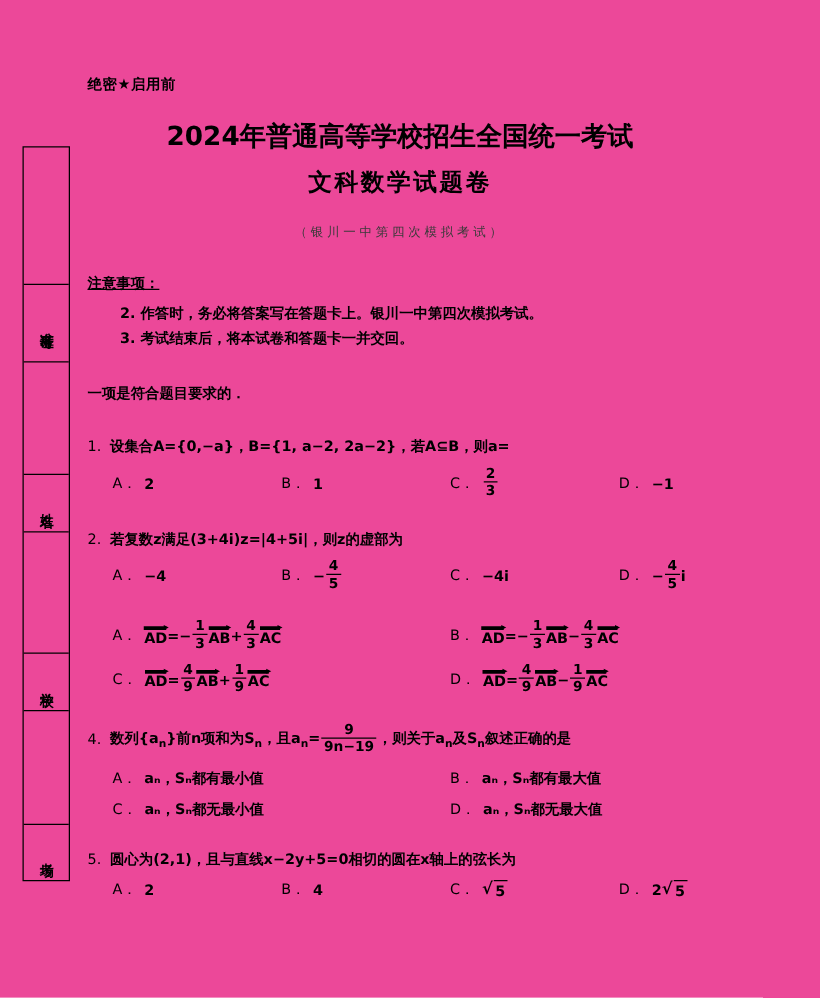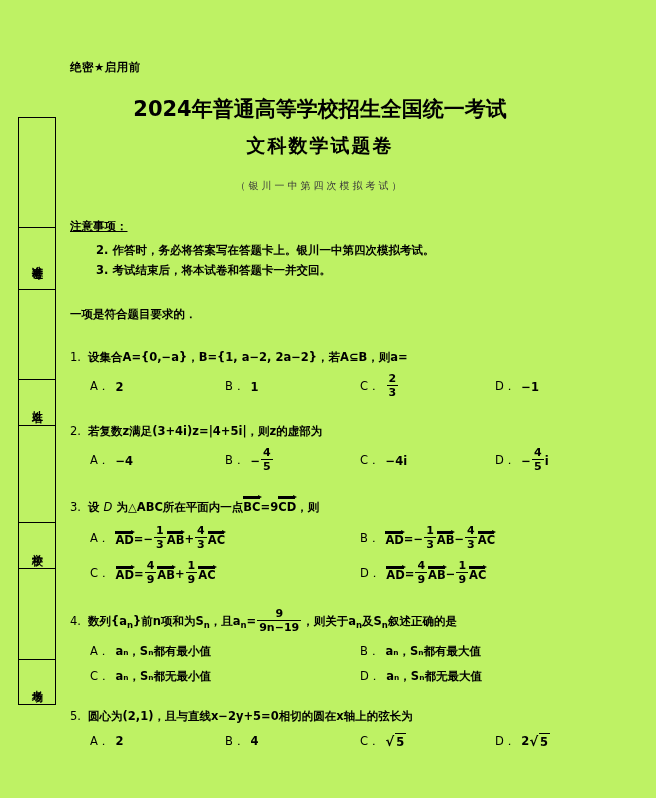--- a/index.html
+++ b/index.html
@@ -14,21 +14,21 @@
     color: #000000;
     overflow: hidden;
     position: relative;
   }
 
   
   .page {
     position: relative;
     width: 656px;
     height: 798px;
-    background: #bef264;
+    background: #ec4899;
   }
 
   
   .seal-column {
     position: absolute;
     left: 18px;
     top: 117px;
     width: 38px;
     height: 588px;
     border: 1px solid #000;
@@ -309,23 +309,20 @@
           <span class="frac">
             <span class="num">4</span>
             <span class="den">5</span>
           </span>
           <span>i</span>
         </div>
       </div>
     </div>
 
     <div class="question">
-      <div class="q-stem">
-        <span class="q-num">3.</span><span>设</span> <span class="ital">D</span> <span>为△ABC所在平面内一点</span><span class="vec">BC</span><span>=9</span><span class="vec">CD</span><span>，则</span>
-      </div>
       <div class="opts-stack">
         <div class="opts-row">
           <div class="opt">
             <span class="opt-tag">A．</span>
             <span class="vec">AD</span>
             <span>=−</span>
             <span class="frac">
               <span class="num">1</span>
               <span class="den">3</span>
             </span>

